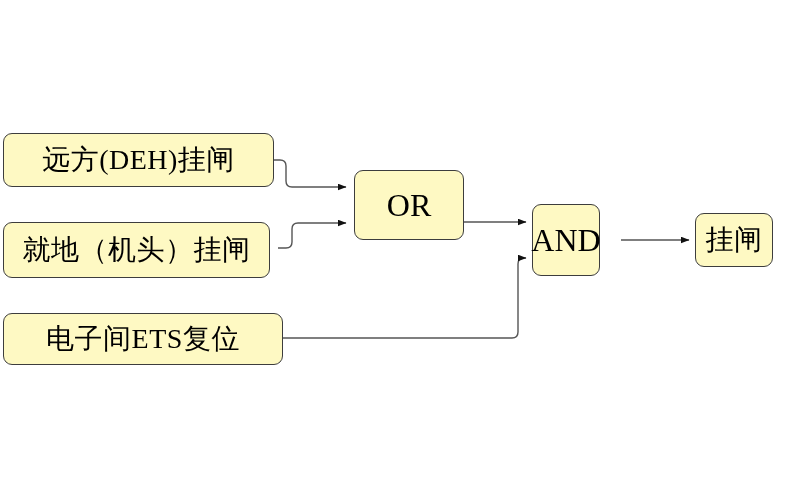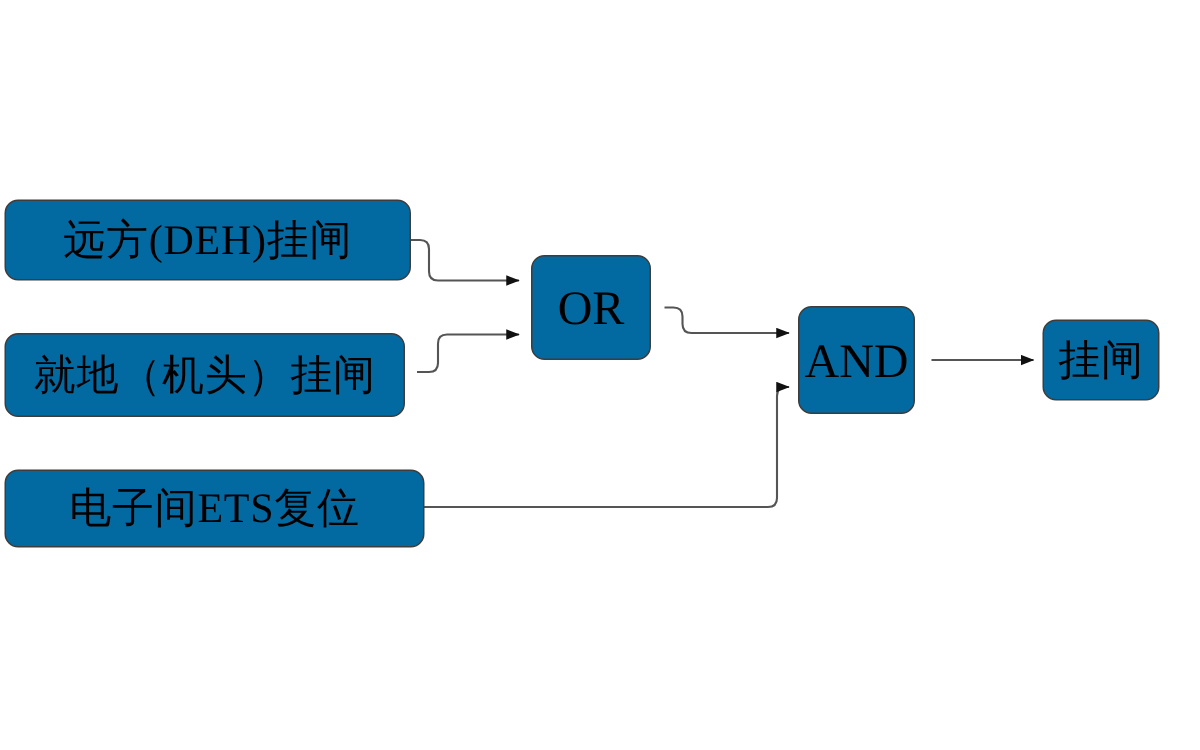--- a/index.html
+++ b/index.html
@@ -11,41 +11,41 @@
     position: relative;
     width: 800px;
     height: 500px;
     background: #ffffff;
     overflow: hidden;
     font-family: "Liberation Serif", "DejaVu Serif", serif;
   }
   .node {
     position: absolute;
     box-sizing: border-box;
-    background: #0369a1;
+    background: #fef9c3;
     border: 1.6px solid #3d3d3d;
     border-radius: 9px;
     display: flex;
     align-items: center;
     justify-content: center;
     color: #000000;
     white-space: nowrap;
   }
   .node-cjk {
     font-size: 28px;
     letter-spacing: 0.5px;
   }
   .node-gate {
     font-size: 32px;
   }
   #node-input1 { left: 3px;   top: 133px; width: 271px; height: 54px; }
   #node-input2 { left: 3px;   top: 222px; width: 267px; height: 56px; }
   #node-input3 { left: 3px;   top: 313px; width: 280px; height: 52px; }
-  #node-or     { left: 354px; top: 170px; width: 80px;  height: 70px; }
-  #node-and    { left: 532px; top: 204px; width: 78px;  height: 72px; }
+  #node-or     { left: 354px; top: 170px; width: 110px;  height: 70px; }
+  #node-and    { left: 532px; top: 204px; width: 68px;  height: 72px; }
   #node-output { left: 695px; top: 213px; width: 78px;  height: 54px; }
   #edges-layer {
     position: absolute;
     left: 0;
     top: 0;
     width: 800px;
     height: 500px;
     pointer-events: none;
   }
 </style>

